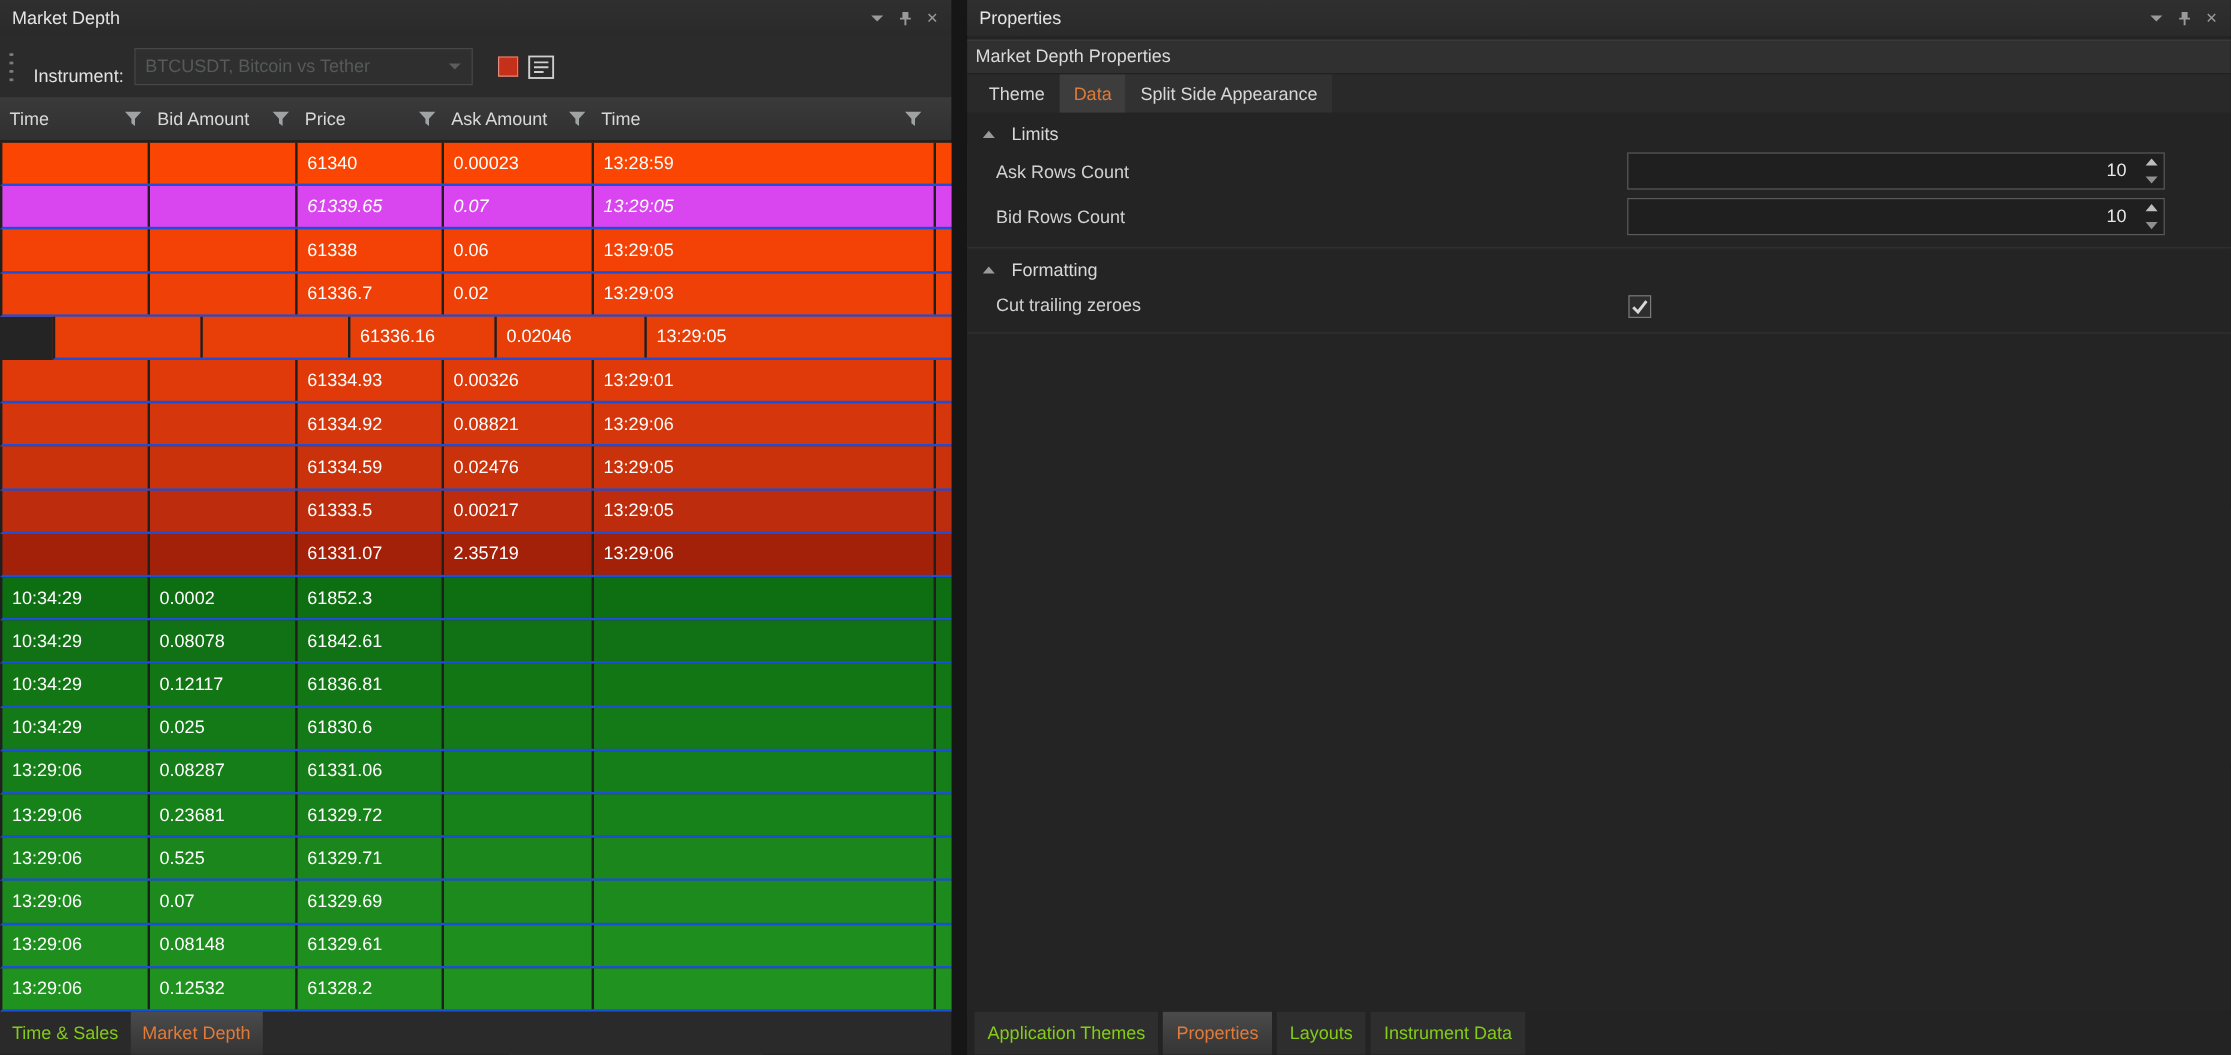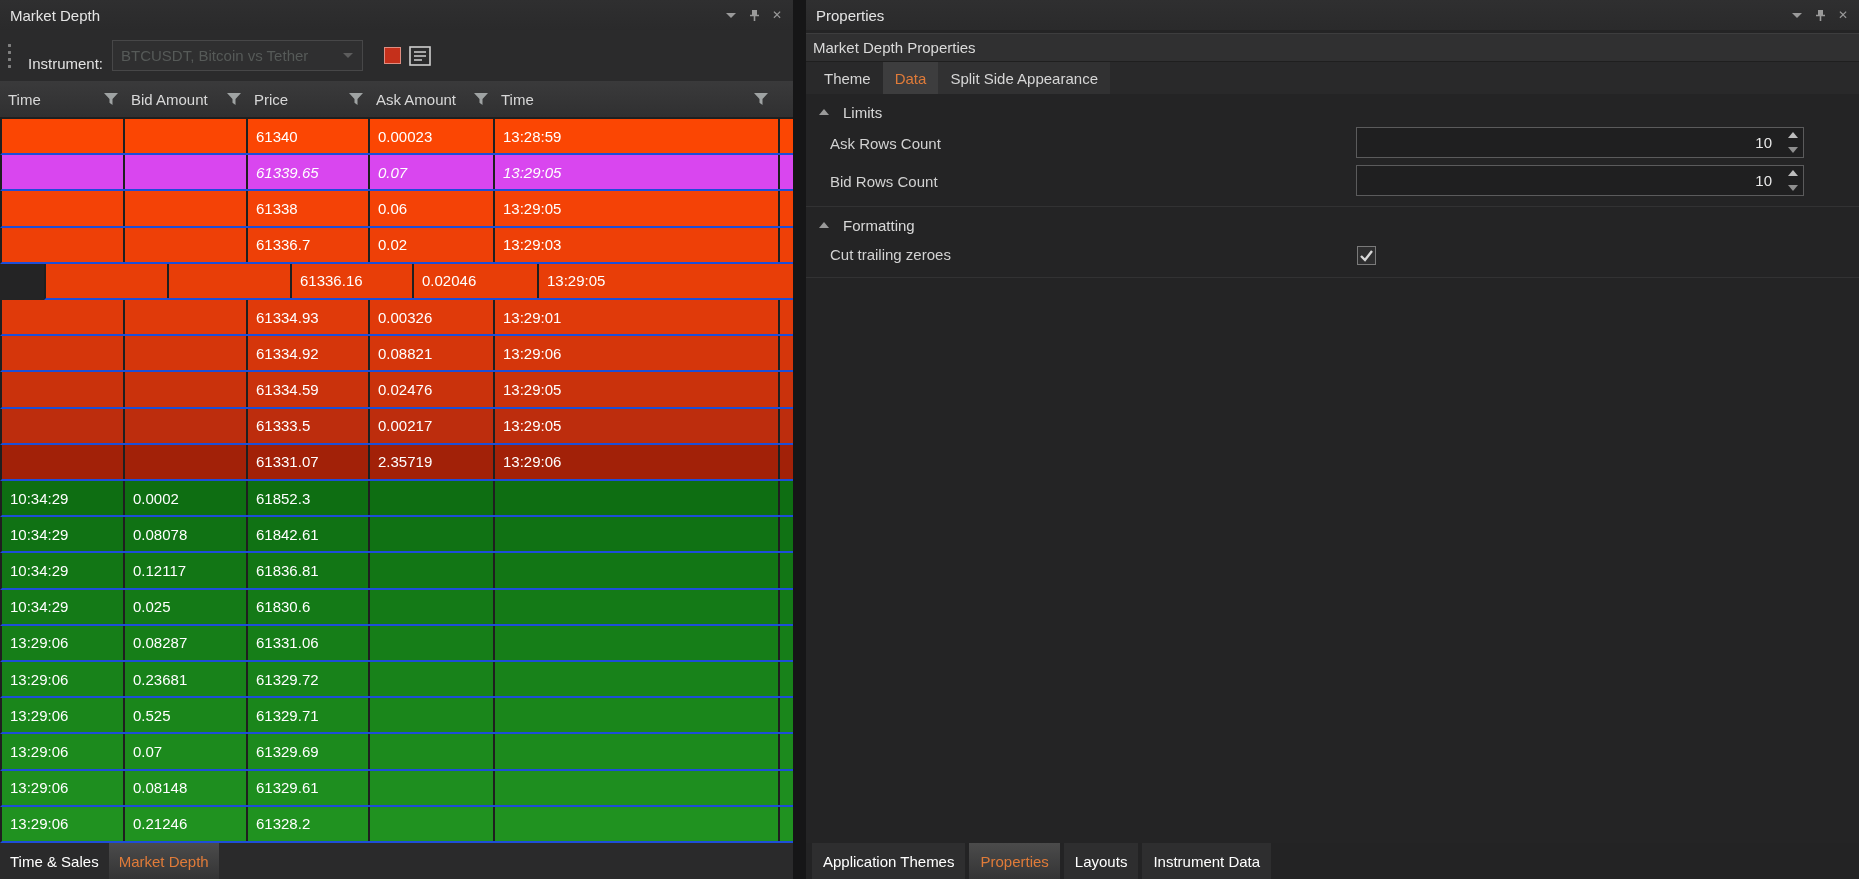--- a/index.html
+++ b/index.html
@@ -19,21 +19,21 @@
           margin-right:3px;color:#9a9a9a;font-size:12px;}
   .chev{width:0;height:0;border-left:5px solid transparent;border-right:5px solid transparent;
         border-top:5px solid #9a9a9a;}
 
   
   .toolbar{height:51px;flex:0 0 51px;background:#2b2b2c;display:flex;align-items:center;font-size:15px;}
   .drag-dots{margin-left:7px;width:5px;height:27px;
      background-image:radial-gradient(circle,#808080 1.4px,transparent 1.6px);
      background-size:5px 7px;background-repeat:repeat-y;}
   .instr-label{margin-left:16px;color:#e2e2e2;margin-top:16px;}
-  .combo{margin-left:9px;width:251px;height:31px;background:#2f2f30;border:1px solid #474748;
+  .combo{margin-left:9px;width:282px;height:31px;background:#2f2f30;border:1px solid #474748;
          box-sizing:border-box;display:flex;align-items:center;color:#565a58;}
   .combo .c-text{margin-left:8px;flex:1;white-space:nowrap;overflow:hidden;}
   .combo .c-arrow{width:0;height:0;border-left:5px solid transparent;border-right:5px solid transparent;
          border-top:5px solid #5d5d5d;margin-right:9px;}
   .stop-btn{margin-left:21px;width:17px;height:17px;background:#c5301b;
             box-shadow:inset 0 0 0 1px rgba(255,255,255,0.45);}
   .view-btns{display:flex;align-items:center;margin-left:22px;}
   .view-btn{height:32px;display:flex;align-items:center;justify-content:center;color:#d8d8d8;}
   .view-btn.sel{background:#3f4044;color:#efefef;}
   .vb-0{width:85px;}
@@ -51,21 +51,21 @@
   .h-cell.c4 .funnel{right:10px;}
   .grid-body{flex:1;display:grid;grid-template-rows:repeat(20,1fr);}
   .grid-row{display:grid;grid-template-columns:123px 123px 122px 125px 285px 1fr;
       border-bottom:2px solid #1d4ed8;border-left:2px solid #1f1f1f;box-sizing:border-box;text-align:right;}
   .g-cell{border-right:2px solid #1f1f1f;box-sizing:border-box;display:flex;align-items:center;
       padding-left:8px;color:#ffffff;font-size:15px;}
   .g-cell.last{border-right:none;}
 
   
   .bottom-tabs{height:36px;flex:0 0 36px;background:#2a2a2b;display:flex;align-items:stretch;font-size:15px;}
-  .b-tab{display:flex;align-items:center;padding:0 11px;color:#ffffff;}
+  .b-tab{display:flex;align-items:center;padding:0 11px;color:#84cc16;}
   .b-tab.sel{background:linear-gradient(#4b4b4b,#343435);color:#e07b39;}
   #left-bottom-tabs .b-tab{padding:0 10px;}
   #right-bottom-tabs{background:#232324;padding-left:6px;}
   #right-bottom-tabs .b-tab{background:#2e2e2f;margin-right:4px;}
   #right-bottom-tabs .b-tab.sel{background:linear-gradient(#4b4b4b,#343435);}
 
   
   .props-subtitle{margin-top:3px;height:29px;flex:0 0 29px;background:#303031;border-top:1px solid #3d3d3e;
       border-bottom:1px solid #1f1f1f;display:flex;align-items:center;color:#dadada;font-size:15px;box-sizing:border-box;}
   .props-subtitle span{margin-left:7px;}
@@ -313,21 +313,21 @@
       <div class="grid-row" style="background: rgb(30, 142, 31);">
         <div class="g-cell">13:29:06</div>
         <div class="g-cell">0.08148</div>
         <div class="g-cell">61329.61</div>
         <div class="g-cell"></div>
         <div class="g-cell"></div>
         <div class="g-cell last"></div>
       </div>
       <div class="grid-row" style="background: rgb(32, 146, 32);">
         <div class="g-cell">13:29:06</div>
-        <div class="g-cell">0.21246</div>
+        <div class="g-cell">0.12532</div>
         <div class="g-cell">61328.2</div>
         <div class="g-cell"></div>
         <div class="g-cell"></div>
         <div class="g-cell last"></div>
       </div>
     </div>
 
   <div class="bottom-tabs" id="left-bottom-tabs">
       <div class="b-tab">Time &amp; Sales</div>
       <div class="b-tab sel">Market Depth</div>

